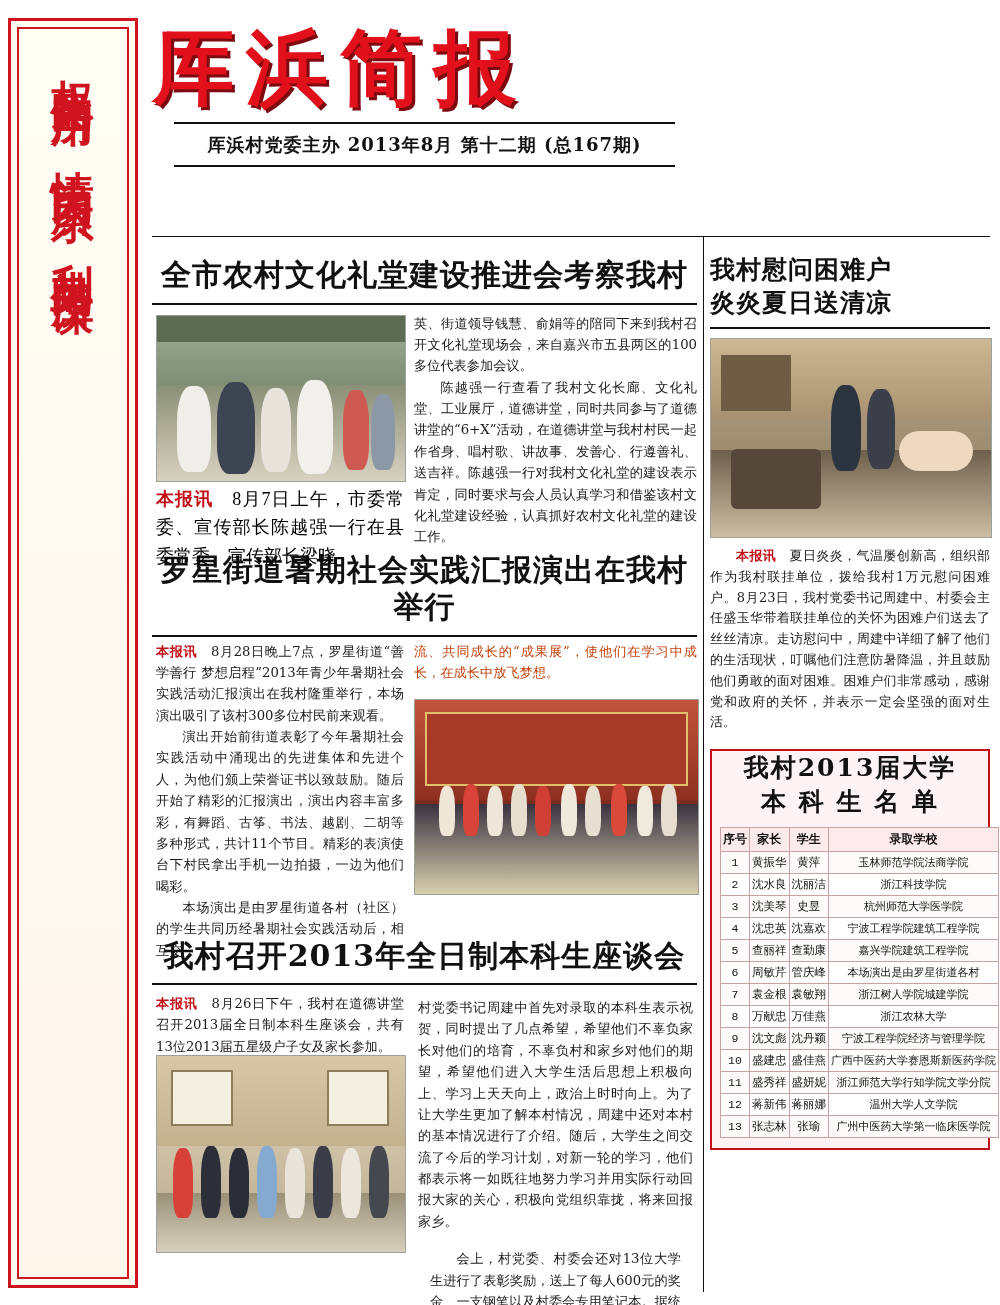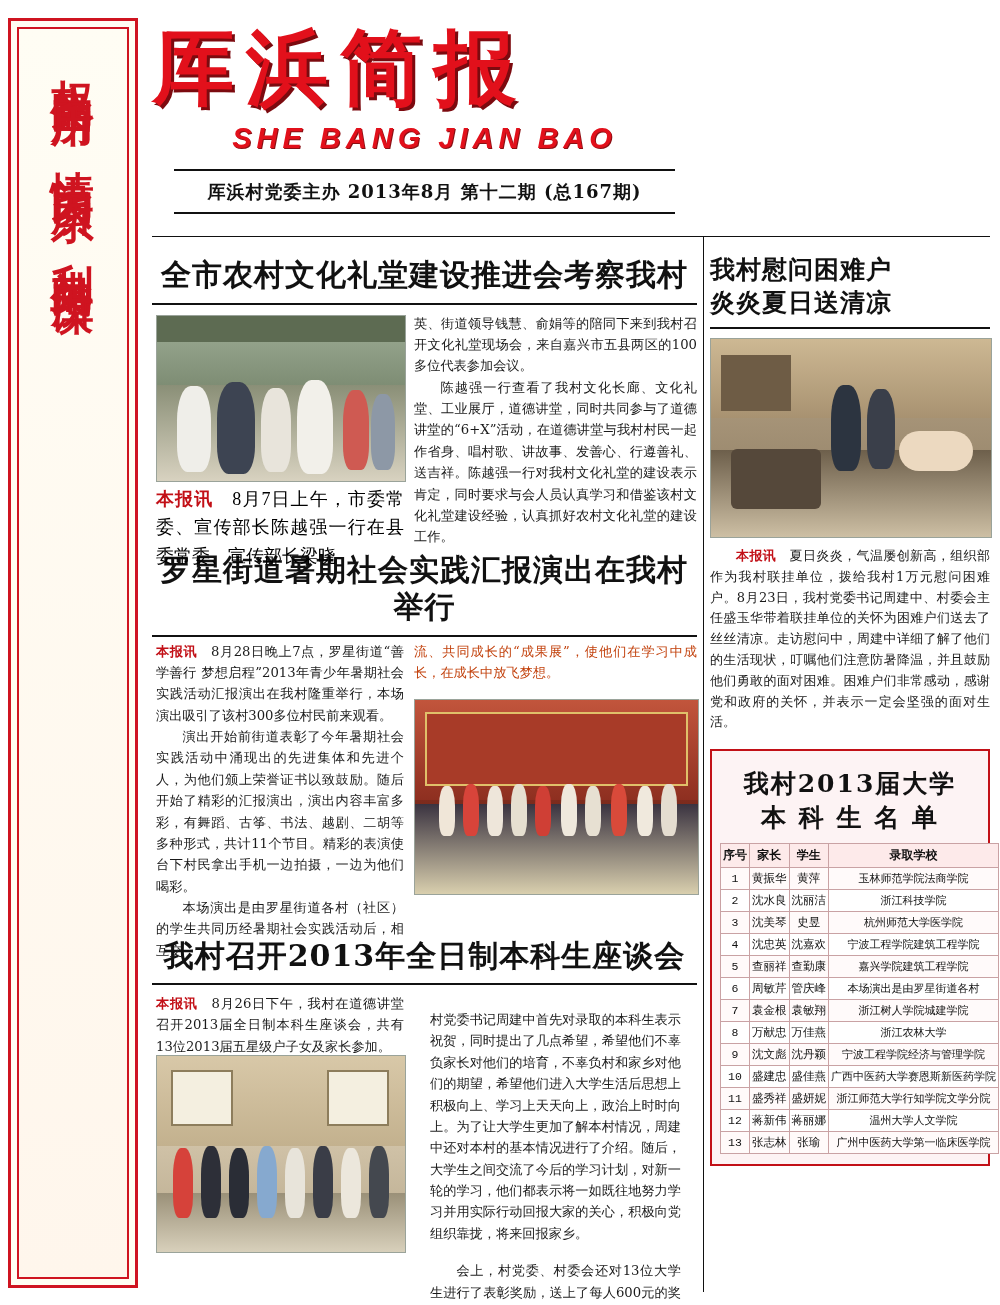--- a/index.html
+++ b/index.html
@@ -144,21 +144,21 @@
   }
   .r-body{
     font-family:"DejaVu Serif", serif;
     font-size:13px;line-height:1.6;color:#1a1a1a;text-align:justify;
   }
   .r-body p{margin:0;text-indent:2em;}
 
   
   .tbl-box{
     border:2px solid #c21017;background:#fdf3f4;
-    box-sizing:border-box;padding:16px 8px 10px 8px;
+    box-sizing:border-box;padding:0 8px 10px 8px;
   }
   .tbl-title{
     text-align:center;font-family:"DejaVu Serif", serif;font-weight:bold;
     font-size:25px;color:#111;line-height:1.35;letter-spacing:2px;
   }
   table{border-collapse:collapse;width:100%;margin-top:8px;
     font-family:Liberation Mono, monospace;font-size:11.5px;color:#111;}
   th,td{border:1px solid #c9a2a4;padding:3px 2px;text-align:center;white-space:nowrap;}
   th{background:#fdeaea;font-weight:bold;font-size:12px;}
   td.school{text-align:center;font-size:11px;}
@@ -178,21 +178,20 @@
   <div class="left-banner">
     <div class="inner">
       <div class="vtext">权为民所用 情为民所系 利为民所谋</div>
     </div>
   </div>
 
   <div class="main">
 
     <div class="masthead">
       <div class="mast-title">厍浜简报</div>
-      <div class="mast-pinyin">SHE BANG JIAN BAO</div>
       <div class="mast-rule"></div>
       <div class="mast-issue">厍浜村党委主办  2013年8月  第十二期 (总167期)</div>
       <div class="mast-rule2"></div>
     </div>
 
 
     <div class="vline" style="left:551px;top:222px;height:1056px;"></div>
 
     <div class="hline" style="left:0;top:222px;width:838px;"></div>
 
@@ -264,21 +263,21 @@
       <div style="margin-top:4px;">
         <div class="headline">我村召开2013年全日制本科生座谈会</div>
         <div class="hl-rule"></div>
 
         <div style="position:relative;margin-top:8px;height:320px;">
           <div style="position:absolute;left:4px;top:0;width:248px;font-family:'DejaVu Serif',serif;font-size:13.2px;line-height:1.62;color:#1a1a1a;text-align:justify;">
             <p style="margin:0;"><span class="lead">本报讯</span><span>　8月26日下午，我村在道德讲堂召开2013届全日制本科生座谈会，共有13位2013届五星级户子女及家长参加。</span></p>
             <p style="margin:0;text-indent:2em;">村党委书记周建中首先对录取的本科生</p>
           </div>
           <div style="position:absolute;left:262px;top:0;width:283px;font-family:'DejaVu Serif',serif;font-size:13.2px;line-height:1.62;color:#1a1a1a;text-align:justify;">
-            <p style="margin:16px;">村党委书记周建中首先对录取的本科生表示祝贺，同时提出了几点希望，希望他们不辜负家长对他们的培育，不辜负村和家乡对他们的期望，希望他们进入大学生活后思想上积极向上、学习上天天向上，政治上时时向上。为了让大学生更加了解本村情况，周建中还对本村的基本情况进行了介绍。随后，大学生之间交流了今后的学习计划，对新一轮的学习，他们都表示将一如既往地努力学习并用实际行动回报大家的关心，积极向党组织靠拢，将来回报家乡。</p>
+            <p style="margin:4px;">村党委书记周建中首先对录取的本科生表示祝贺，同时提出了几点希望，希望他们不辜负家长对他们的培育，不辜负村和家乡对他们的期望，希望他们进入大学生活后思想上积极向上、学习上天天向上，政治上时时向上。为了让大学生更加了解本村情况，周建中还对本村的基本情况进行了介绍。随后，大学生之间交流了今后的学习计划，对新一轮的学习，他们都表示将一如既往地努力学习并用实际行动回报大家的关心，积极向党组织靠拢，将来回报家乡。</p>
             <p style="margin:16px;text-indent:2em;">会上，村党委、村委会还对13位大学生进行了表彰奖励，送上了每人600元的奖金、一支钢笔以及村委会专用笔记本。据统计，截止今年，我村共表彰奖励大学生118人。</p>
           </div>
           <div class="photo" style="position:absolute;left:4px;top:62px;width:248px;height:196px;">
             <div style="position:absolute;inset:0;background:linear-gradient(180deg,#e3d6bd,#b8a98c);"></div>
             <div style="position:absolute;left:0;top:0;right:0;height:46%;background:linear-gradient(180deg,#d8c8a8,#c3b18e);"></div>
             <div style="position:absolute;left:14px;top:14px;width:58px;height:52px;background:#f4efe0;border:2px solid #8d7d5c;"></div>
             <div style="position:absolute;left:170px;top:14px;width:58px;height:52px;background:#f4efe0;border:2px solid #8d7d5c;"></div>
             <div style="position:absolute;left:0;bottom:0;right:0;height:30%;background:linear-gradient(180deg,#9a9078,#d8d0bb);"></div>
             <div class="blob" style="left:16px;top:92px;width:20px;height:70px;background:#d6423a;"></div>
             <div class="blob" style="left:44px;top:90px;width:20px;height:72px;background:#2d2f38;"></div>

